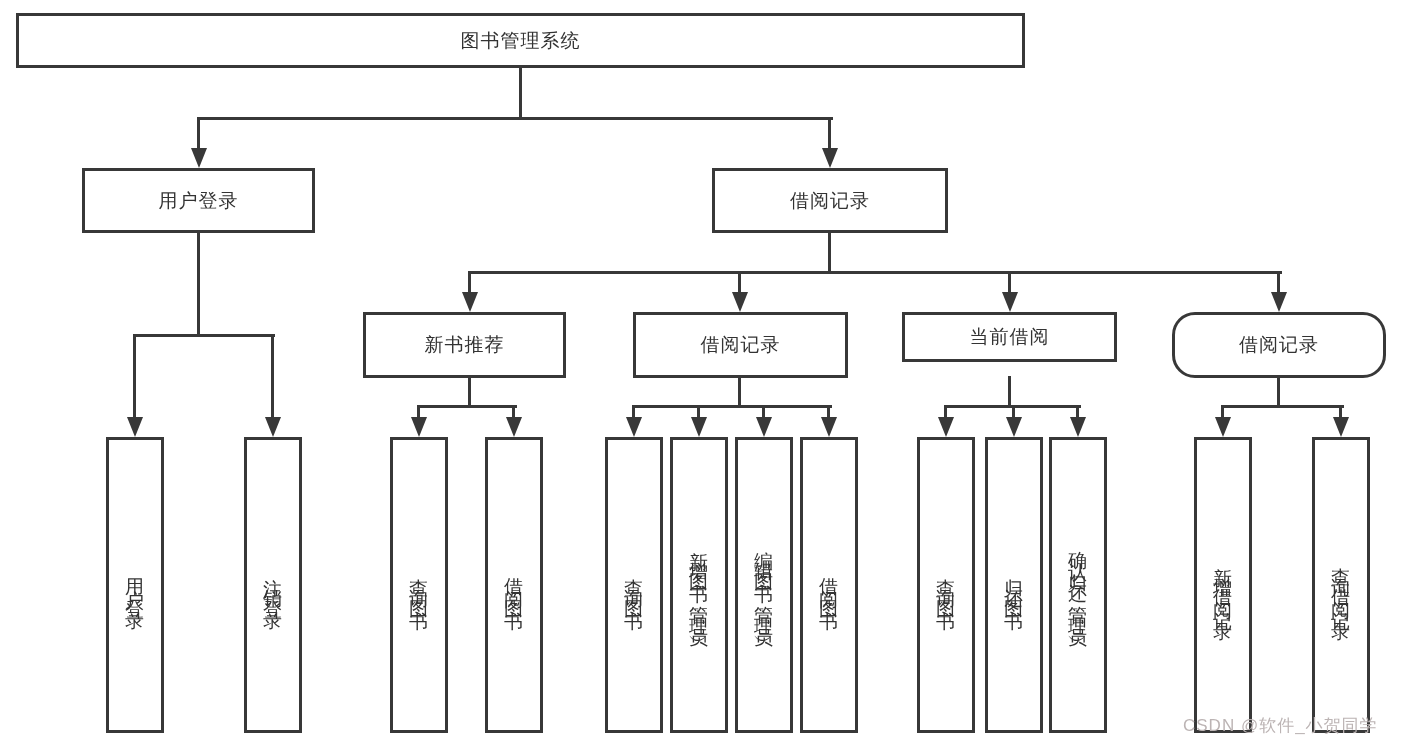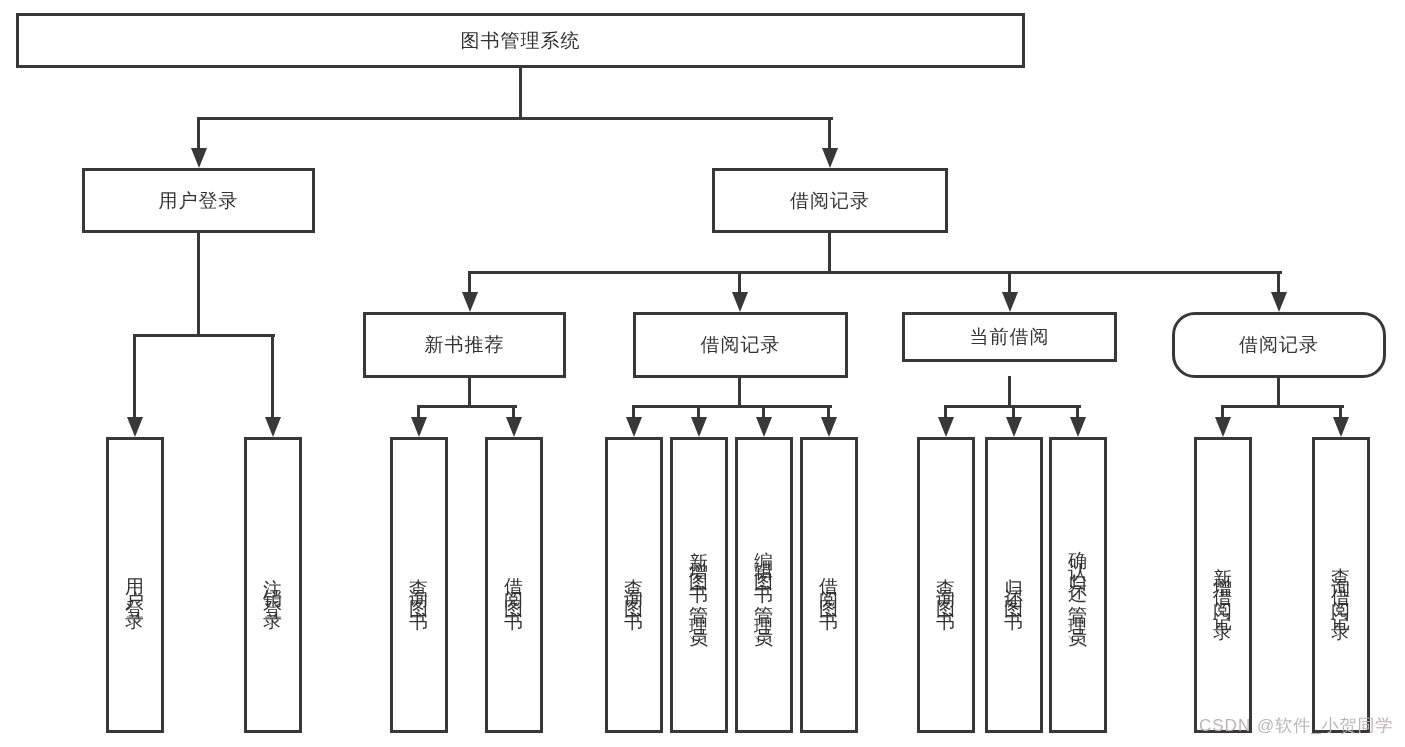--- a/index.html
+++ b/index.html
@@ -20,21 +20,21 @@
   }
   .vline { position:absolute; width:3px; background:#383838; }
   .hline { position:absolute; height:3px; background:#383838; }
   .arrow {
     position:absolute; width:0; height:0;
     border-left:8px solid transparent; border-right:8px solid transparent;
     border-top:20px solid #383838;
   }
   .watermark {
     position:absolute; left:1183px; top:714px; z-index:5;
-    font-size:17px; color:#bcb4b4; white-space:nowrap; letter-spacing:1px;margin-left:16px;
+    font-size:17px; color:#bcb4b4; white-space:nowrap; letter-spacing:1px;
   }
 </style>
 </head>
 <body>
 
 <div class="canvas">
 
   <div class="vline" style="left:519px; top:66px; height:54px;"></div>
 
   <div class="hline" style="left:197px; top:117px; width:636px;"></div>

